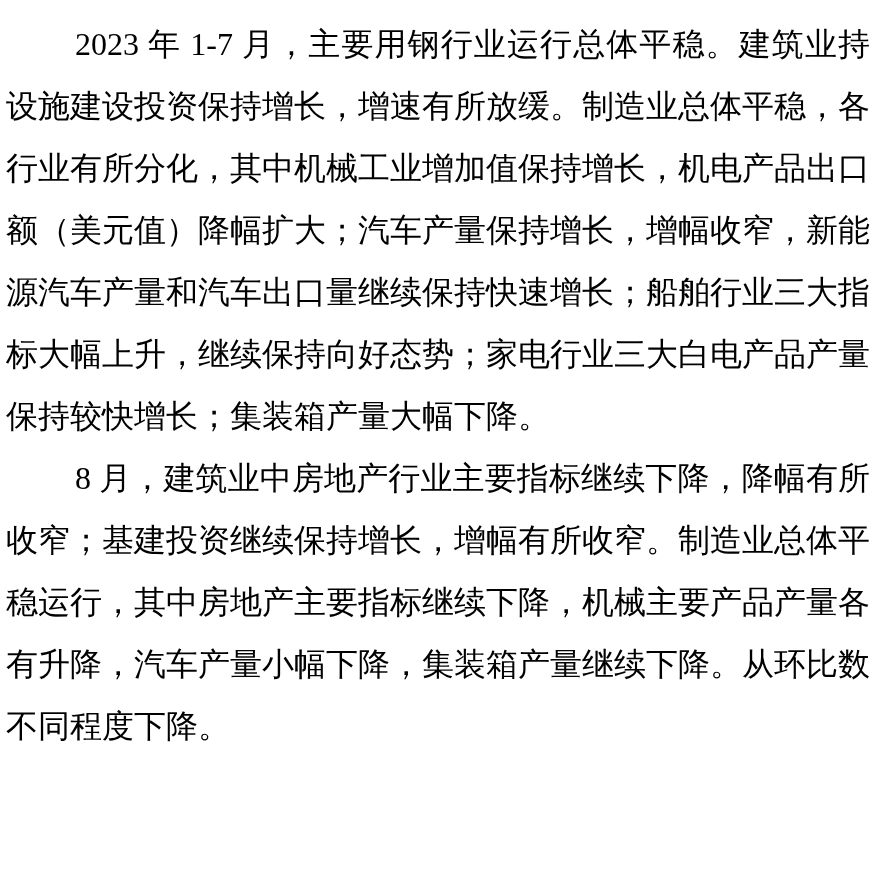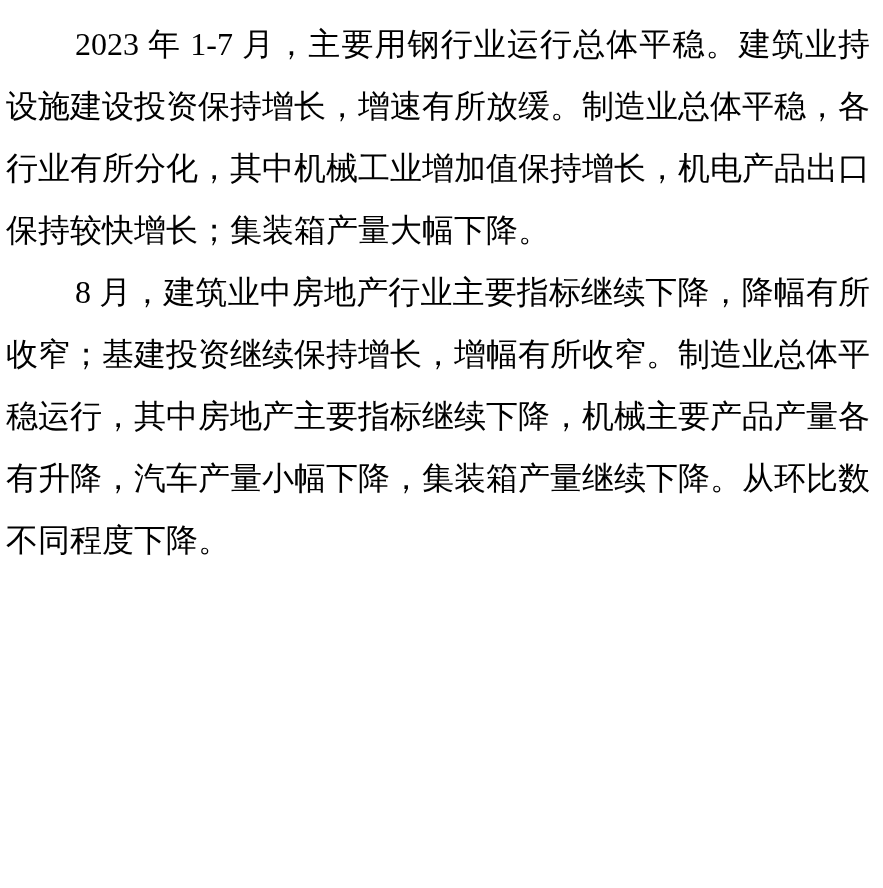--- a/index.html
+++ b/index.html
@@ -42,20 +42,23 @@
   }
 </style>
 </head>
 <body>
 
 <div class="page">
   <p class="para">
     <span class="line first">2023 年 1-7 月，主要用钢行业运行总体平稳。建筑业持</span>
     <span class="line">设施建设投资保持增长，增速有所放缓。制造业总体平稳，各</span>
     <span class="line">行业有所分化，其中机械工业增加值保持增长，机电产品出口</span>
+    <span class="line">额（美元值）降幅扩大；汽车产量保持增长，增幅收窄，新能</span>
+    <span class="line">源汽车产量和汽车出口量继续保持快速增长；船舶行业三大指</span>
+    <span class="line">标大幅上升，继续保持向好态势；家电行业三大白电产品产量</span>
     <span class="line last">保持较快增长；集装箱产量大幅下降。</span>
   </p>
   <p class="para">
     <span class="line first">8 月，建筑业中房地产行业主要指标继续下降，降幅有所</span>
     <span class="line">收窄；基建投资继续保持增长，增幅有所收窄。制造业总体平</span>
     <span class="line">稳运行，其中房地产主要指标继续下降，机械主要产品产量各</span>
     <span class="line">有升降，汽车产量小幅下降，集装箱产量继续下降。从环比数</span>
     <span class="line last">不同程度下降。</span>
   </p>
 </div>

